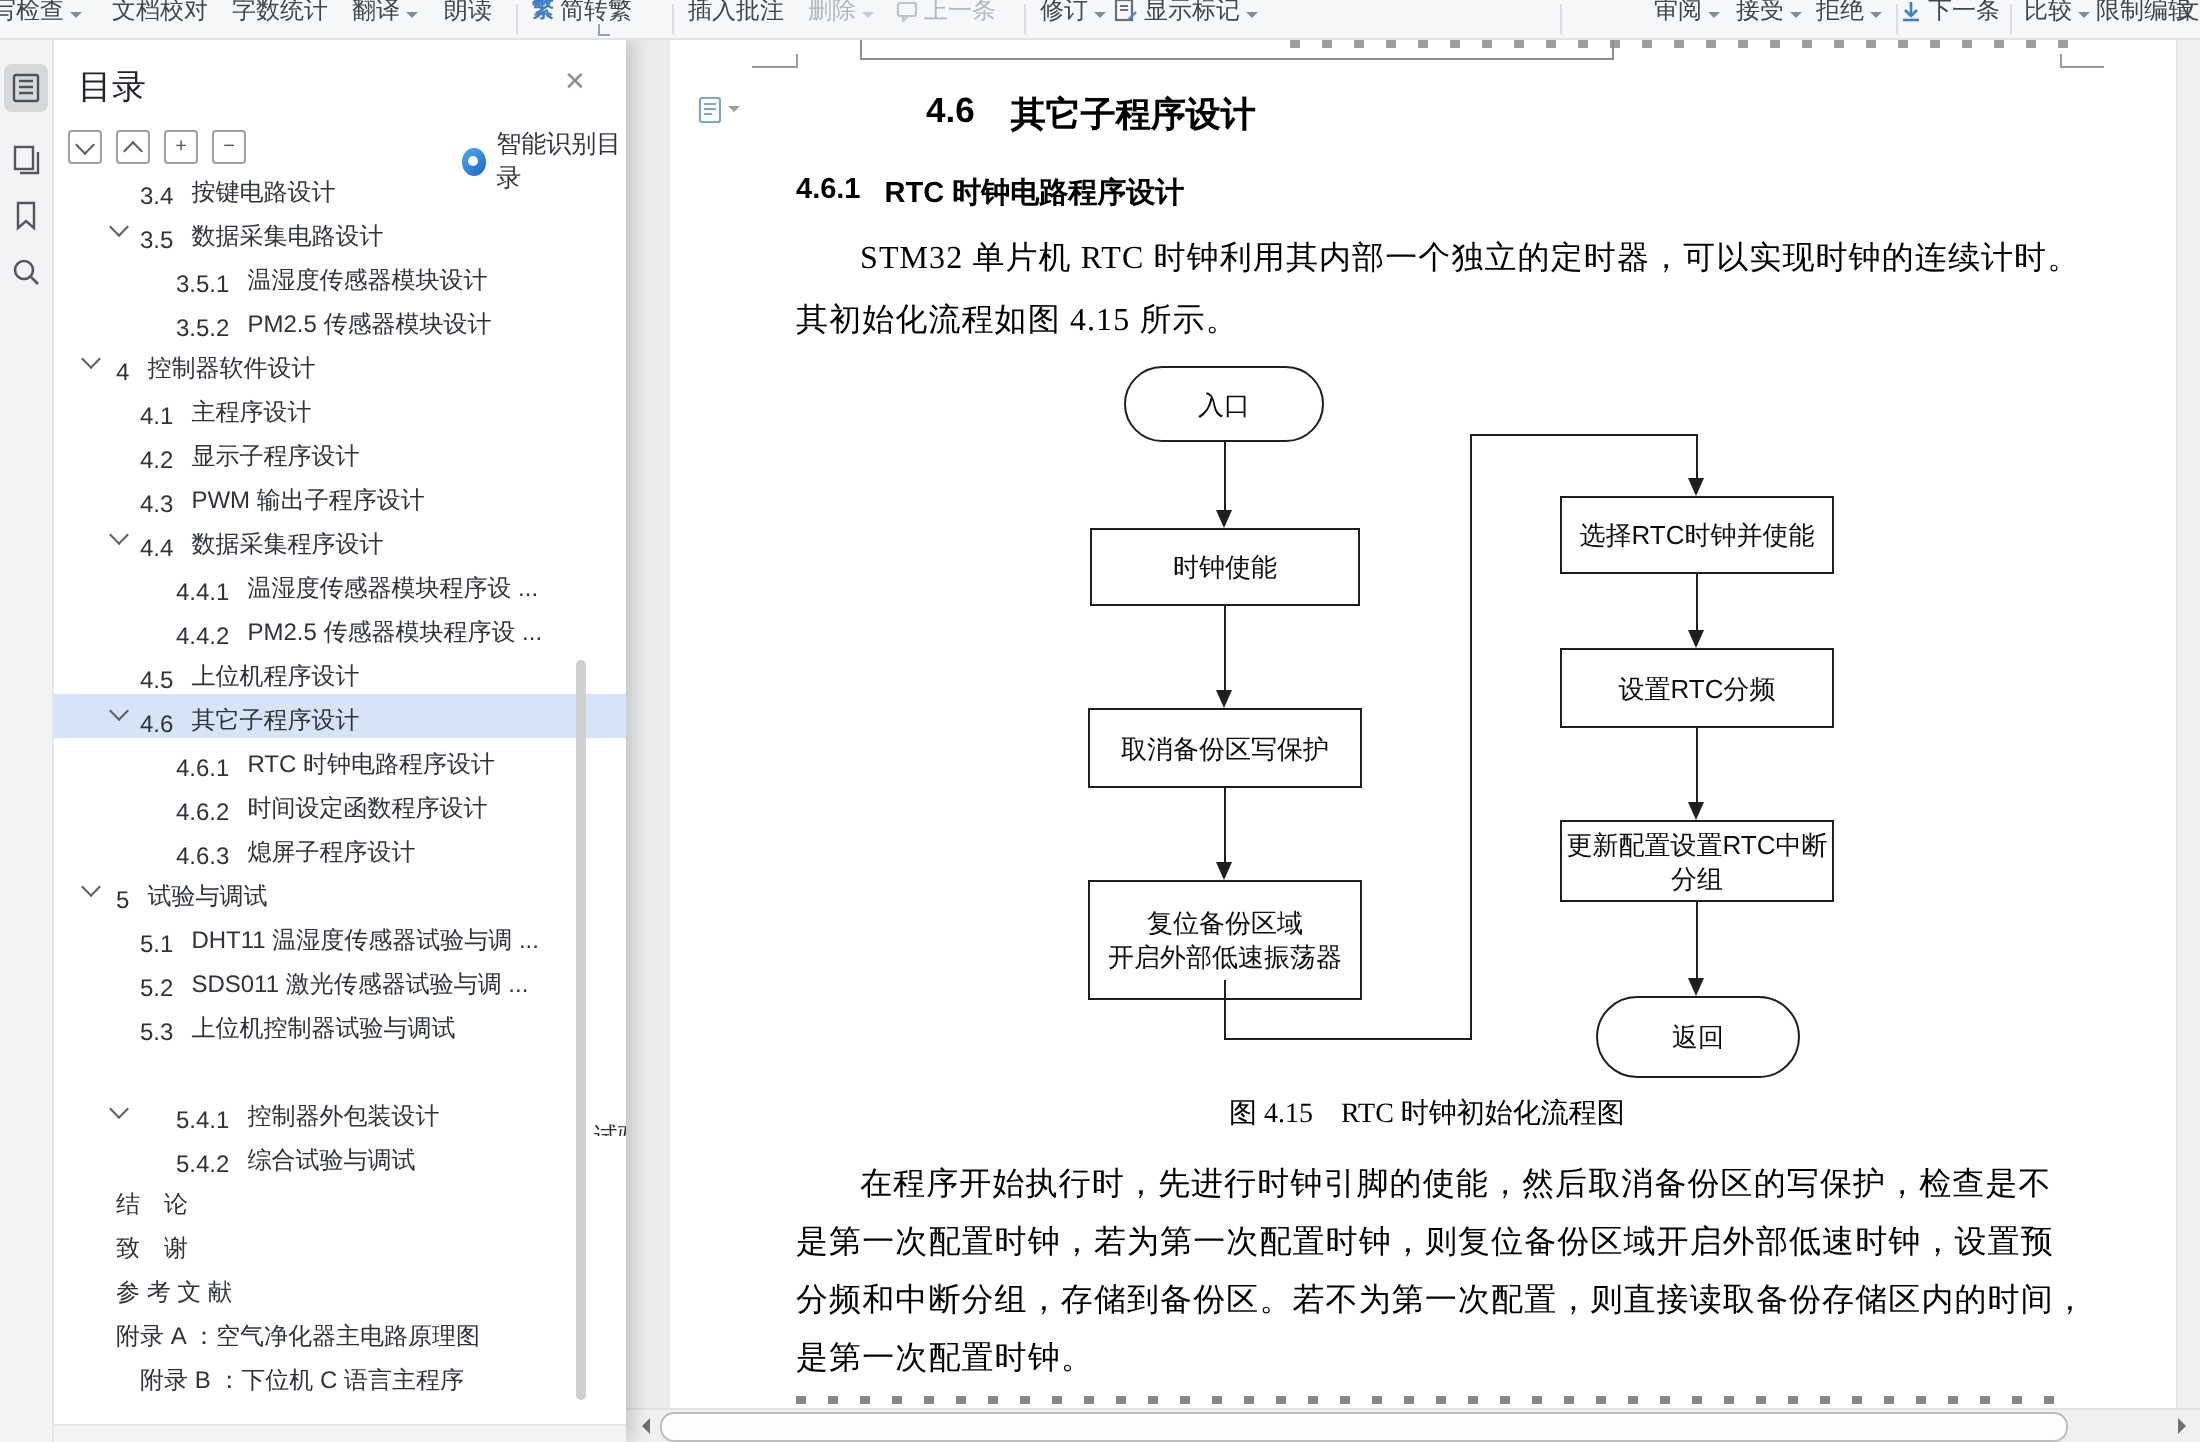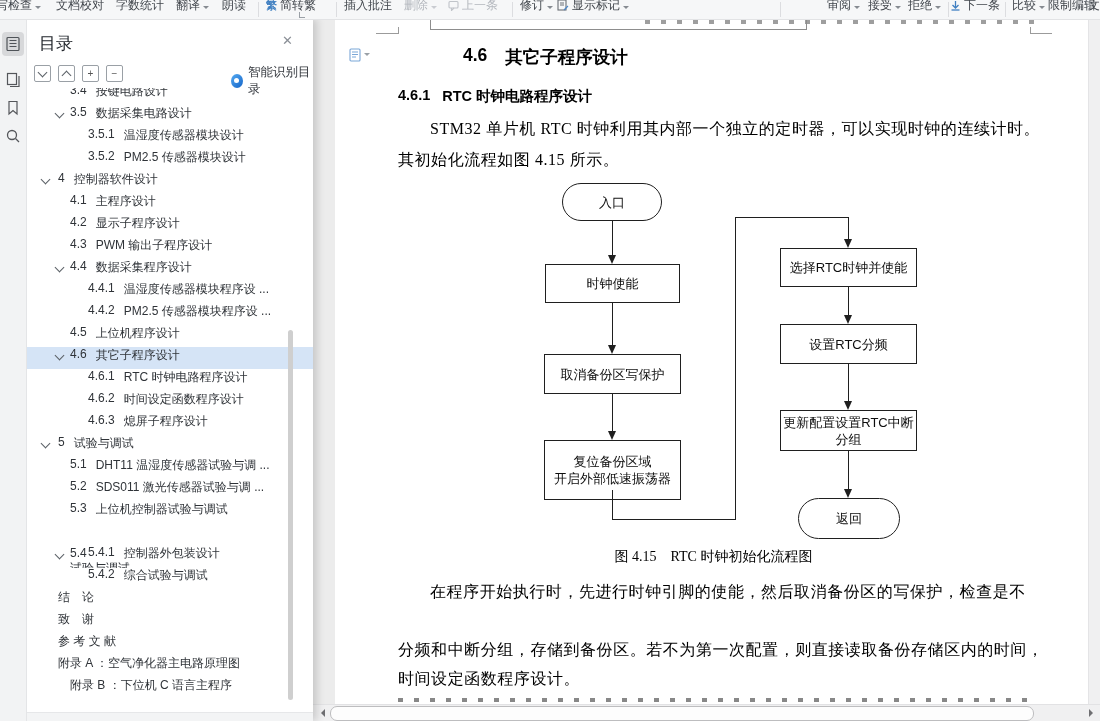--- a/index.html
+++ b/index.html
@@ -34,21 +34,21 @@
   .chev{width:6px;height:6px;border-right:1.3px solid #5b6066;border-bottom:1.3px solid #5b6066}
   .chev.down{transform:rotate(45deg);margin-top:-3px}
   .chev.up{transform:rotate(-135deg);margin-top:3px}
   #sb-smart{position:absolute;left:205px;top:45px;display:flex;align-items:center;gap:5px;cursor:pointer}
   #sb-smart-ic{width:14px;height:14px;border-radius:50%;background:linear-gradient(135deg,#54aaf2,#1565c8);
                position:relative}
   #sb-smart-ic::after{content:"";position:absolute;left:3px;top:4px;width:5px;height:5px;border-radius:50%;
                background:#fff}
   #sb-smart-tx{font-size:12.5px;color:#33373d}
   #toc-list{position:absolute;left:0;top:69px;width:287px;height:624px;overflow:hidden}
-  .toc-row{position:absolute;left:0;width:287px;height:22px;display:flex;align-items:flex-start;
+  .toc-row{position:absolute;left:0;width:287px;height:22px;display:flex;align-items:flex-end;
            font-size:12px;color:#2f3338;white-space:nowrap;overflow:hidden;cursor:pointer}
   .toc-row.sel{background:#d5e4f6}
   .toc-arrow{position:absolute;top:8px}
   .toc-num{flex:none;margin-right:9px}
   .toc-label{flex:none}
   #sb-thumb{position:absolute;left:262px;top:311px;width:5px;height:370px;background:#cfcfcf;
             border-radius:3px;cursor:pointer}
   #sb-bottom{position:absolute;left:0;top:693px;width:287px;height:9px;background:#f3f4f5;
              border-top:1px solid #e6e7e9}
   
@@ -419,22 +419,23 @@
     <div class="fc-v" style="left:513px;top:345px;height:38px"></div>
     <div class="fc-ah" style="left:513px;top:382px"></div>
     <div class="fc-box" style="left:445px;top:391px;width:137px;height:41px">更新配置设置RTC中断分组</div>
     <div class="fc-v" style="left:513px;top:432px;height:39px"></div>
     <div class="fc-ah" style="left:513px;top:470px"></div>
     <div class="fc-oval" style="left:463px;top:479px;width:102px;height:41px">返回</div>
 
     <div id="caption" class="serif">图 4.15　RTC 时钟初始化流程图</div>
 
     <div class="bodyline serif" style="left:95px;top:563px">在程序开始执行时，先进行时钟引脚的使能，然后取消备份区的写保护，检查是不</div>
+    <div class="bodyline serif" style="top:592px">是第一次配置时钟，若为第一次配置时钟，则复位备份区域开启外部低速时钟，设置预</div>
     <div class="bodyline serif" style="top:621px">分频和中断分组，存储到备份区。若不为第一次配置，则直接读取备份存储区内的时间，</div>
-    <div class="bodyline serif" style="top:650px">时间设定函数程序设计。</div>
+    <div class="bodyline serif" style="top:650px">是第一次配置时钟。</div>
 
     <div class="dashes" style="left:63px;top:679px;width:633px;opacity:.8"></div>
   </div>
 
   <div id="vscroll"></div>
   <div id="hscroll">
     <span class="scr-ar" id="hs-left"></span>
     <div id="hthumb"></div>
     <span class="scr-ar" id="hs-right"></span>
   </div>

